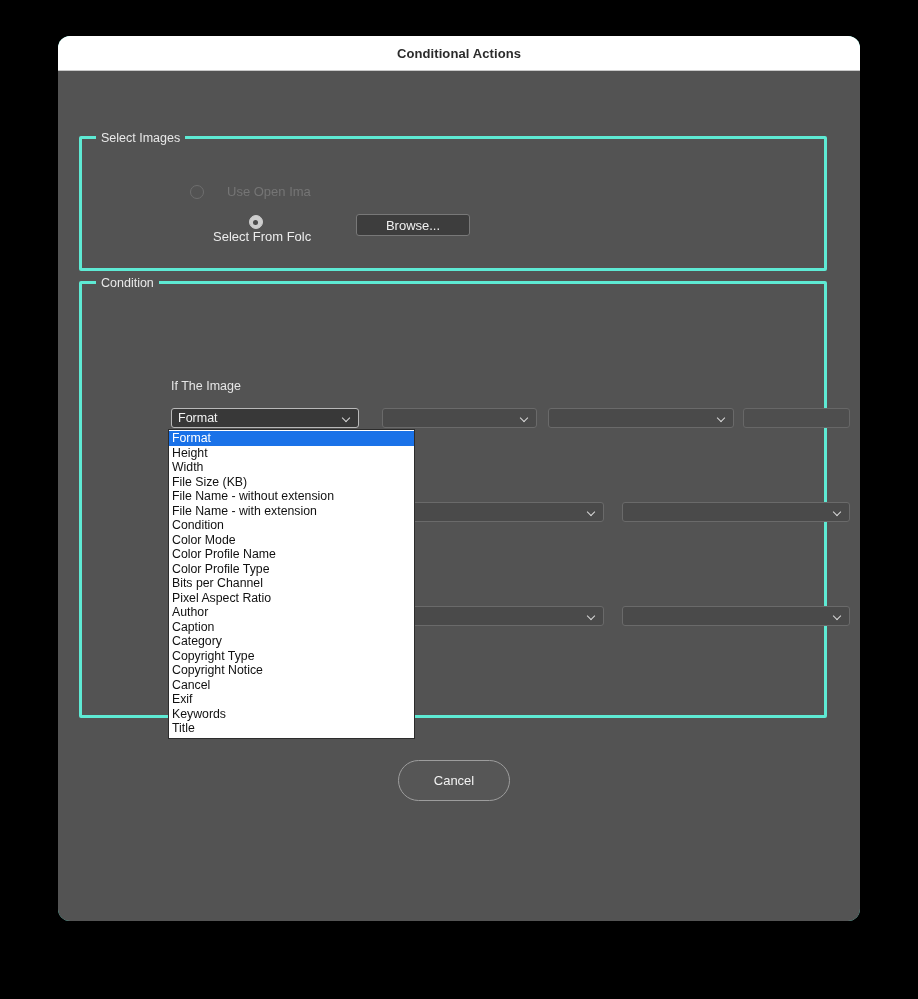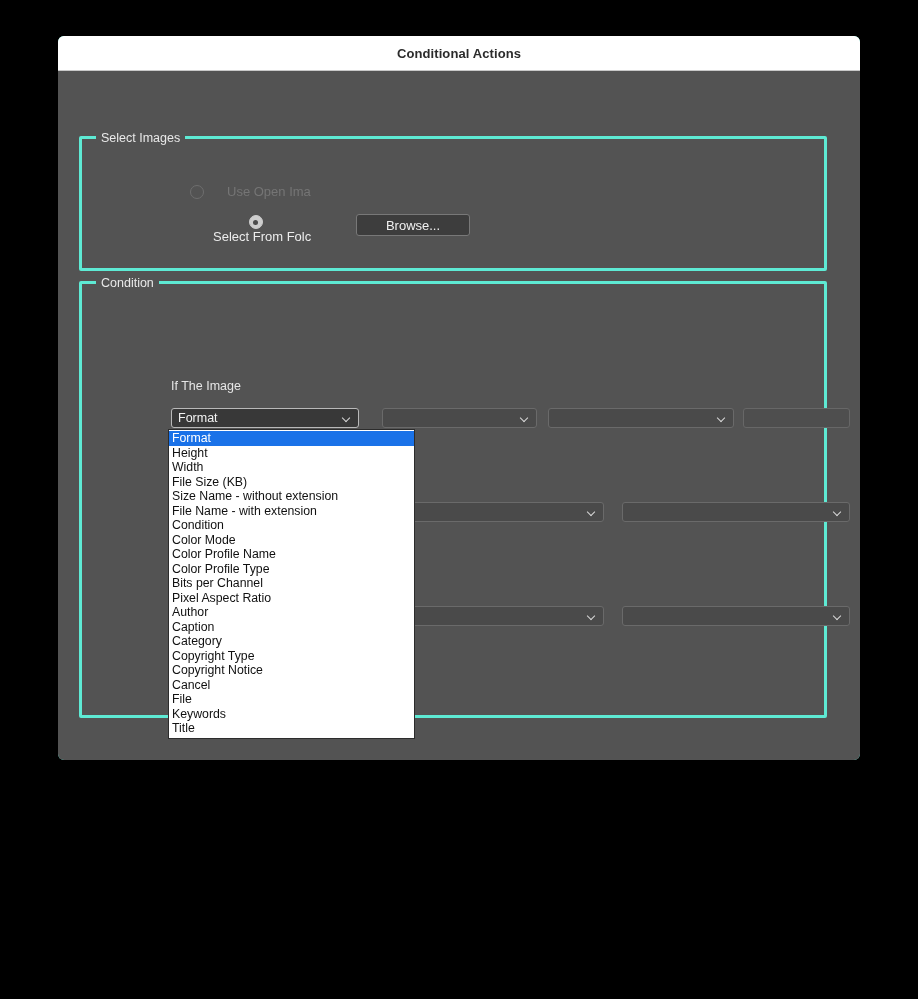--- a/index.html
+++ b/index.html
@@ -6,23 +6,23 @@
   html, body {
     width: 918px; height: 999px;
     background: #000000;
     font-family: "Liberation Sans", sans-serif;
     overflow: hidden;
   }
 
   .window {
     position: absolute;
     left: 58px; top: 36px;
-    width: 802px; height: 724px;
+    width: 802px; height: 885px;
     background: #5eead4;
-    border-radius: 6px;
+    border-radius: 12px;
     overflow: hidden;
   }
 
   .titlebar {
     height: 35px;
     background: #ffffff;
     display: flex;
     align-items: center;
     justify-content: center;
     border-bottom: 1px solid #c8c8c8;
@@ -271,35 +271,35 @@
         <span class="combo-text"></span>
         <span class="chev"></span>
       </div>
     </div>
 
     <div class="popup" id="criteria-popup" style="left:110px; top:358px; width:247px;">
         <div class="popup-item selected">Format</div>
         <div class="popup-item">Height</div>
         <div class="popup-item">Width</div>
         <div class="popup-item">File Size (KB)</div>
-        <div class="popup-item">Size Name - without extension</div>
+        <div class="popup-item">File Name - without extension</div>
         <div class="popup-item">File Name - with extension</div>
         <div class="popup-item">Condition</div>
         <div class="popup-item">Color Mode</div>
         <div class="popup-item">Color Profile Name</div>
         <div class="popup-item">Color Profile Type</div>
         <div class="popup-item">Bits per Channel</div>
         <div class="popup-item">Pixel Aspect Ratio</div>
         <div class="popup-item">Author</div>
         <div class="popup-item">Caption</div>
         <div class="popup-item">Category</div>
         <div class="popup-item">Copyright Type</div>
         <div class="popup-item">Copyright Notice</div>
         <div class="popup-item">Cancel</div>
-        <div class="popup-item">File</div>
+        <div class="popup-item">Exif</div>
         <div class="popup-item">Keywords</div>
         <div class="popup-item">Title</div>
       </div>
 
 
     <div class="pill" style="left:340px; top:689px; width:112px;">Cancel</div>
 
   </div>
 </div>
 

